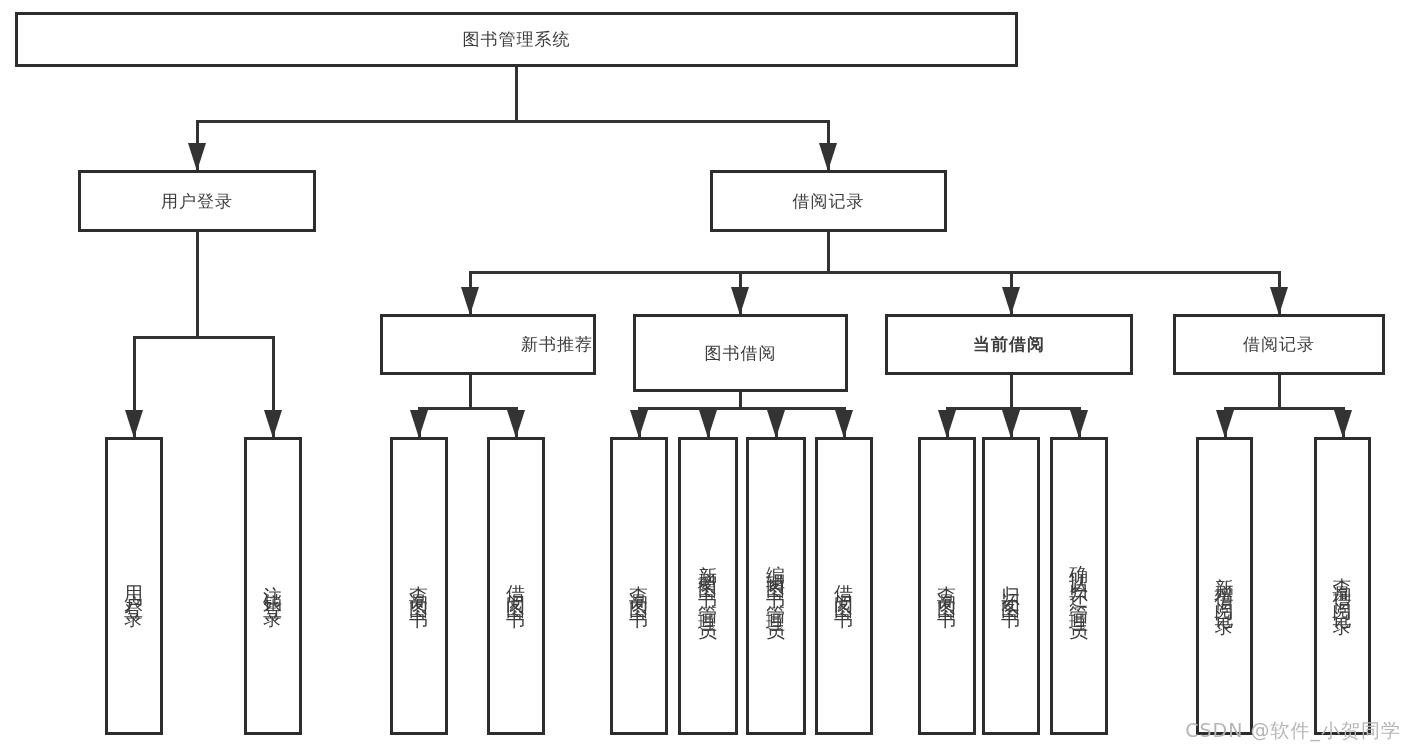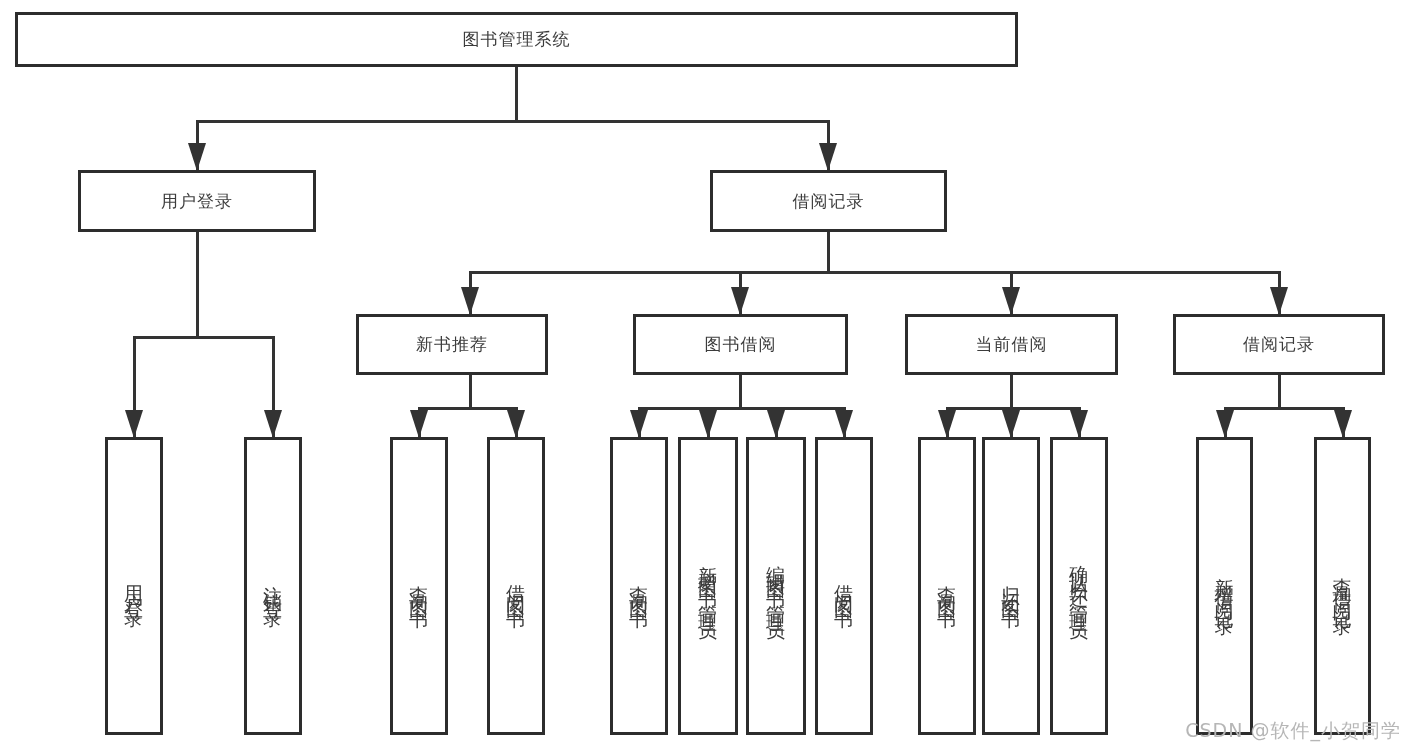--- a/index.html
+++ b/index.html
@@ -126,27 +126,27 @@
   <div id="nodes">
       <div class="node hbox" style="left: 15px; top: 12px; width: 1003px; height: 55px;">
         <span>图书管理系统</span>
       </div>
       <div class="node hbox" style="left: 78px; top: 170px; width: 238px; height: 62px;">
         <span>用户登录</span>
       </div>
       <div class="node hbox" style="left: 710px; top: 170px; width: 237px; height: 62px;">
         <span>借阅记录</span>
       </div>
-      <div class="node hbox" style="left: 356px; top: 314px; width: 192px; height: 61px;">
+      <div class="node hbox" style="left: 380px; top: 314px; width: 216px; height: 61px; justify-content: flex-end;">
         <span>新书推荐</span>
       </div>
-      <div class="node hbox" style="left: 633px; top: 314px; width: 215px; height: 61px;">
+      <div class="node hbox" style="left: 633px; top: 314px; width: 215px; height: 78px;">
         <span>图书借阅</span>
       </div>
-      <div class="node hbox" style="left: 905px; top: 314px; width: 213px; height: 61px;">
+      <div class="node hbox" style="left: 885px; top: 314px; width: 248px; height: 61px; font-weight: bold;">
         <span>当前借阅</span>
       </div>
       <div class="node hbox" style="left: 1173px; top: 314px; width: 212px; height: 61px;">
         <span>借阅记录</span>
       </div>
       <div class="node vbox" style="left: 105px; top: 437px; width: 58px; height: 298px;">
         <span>用户登录</span>
       </div>
       <div class="node vbox" style="left: 244px; top: 437px; width: 58px; height: 298px;">
         <span>注销登录</span>

